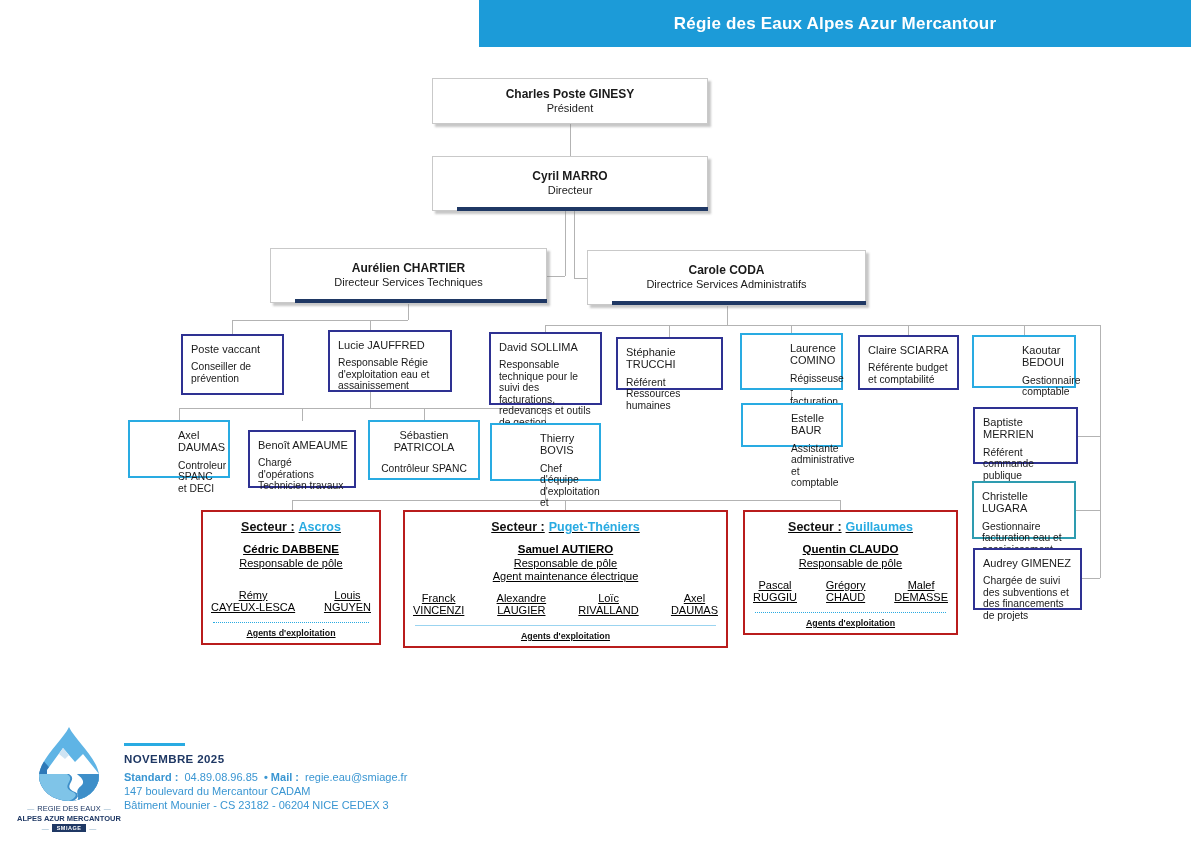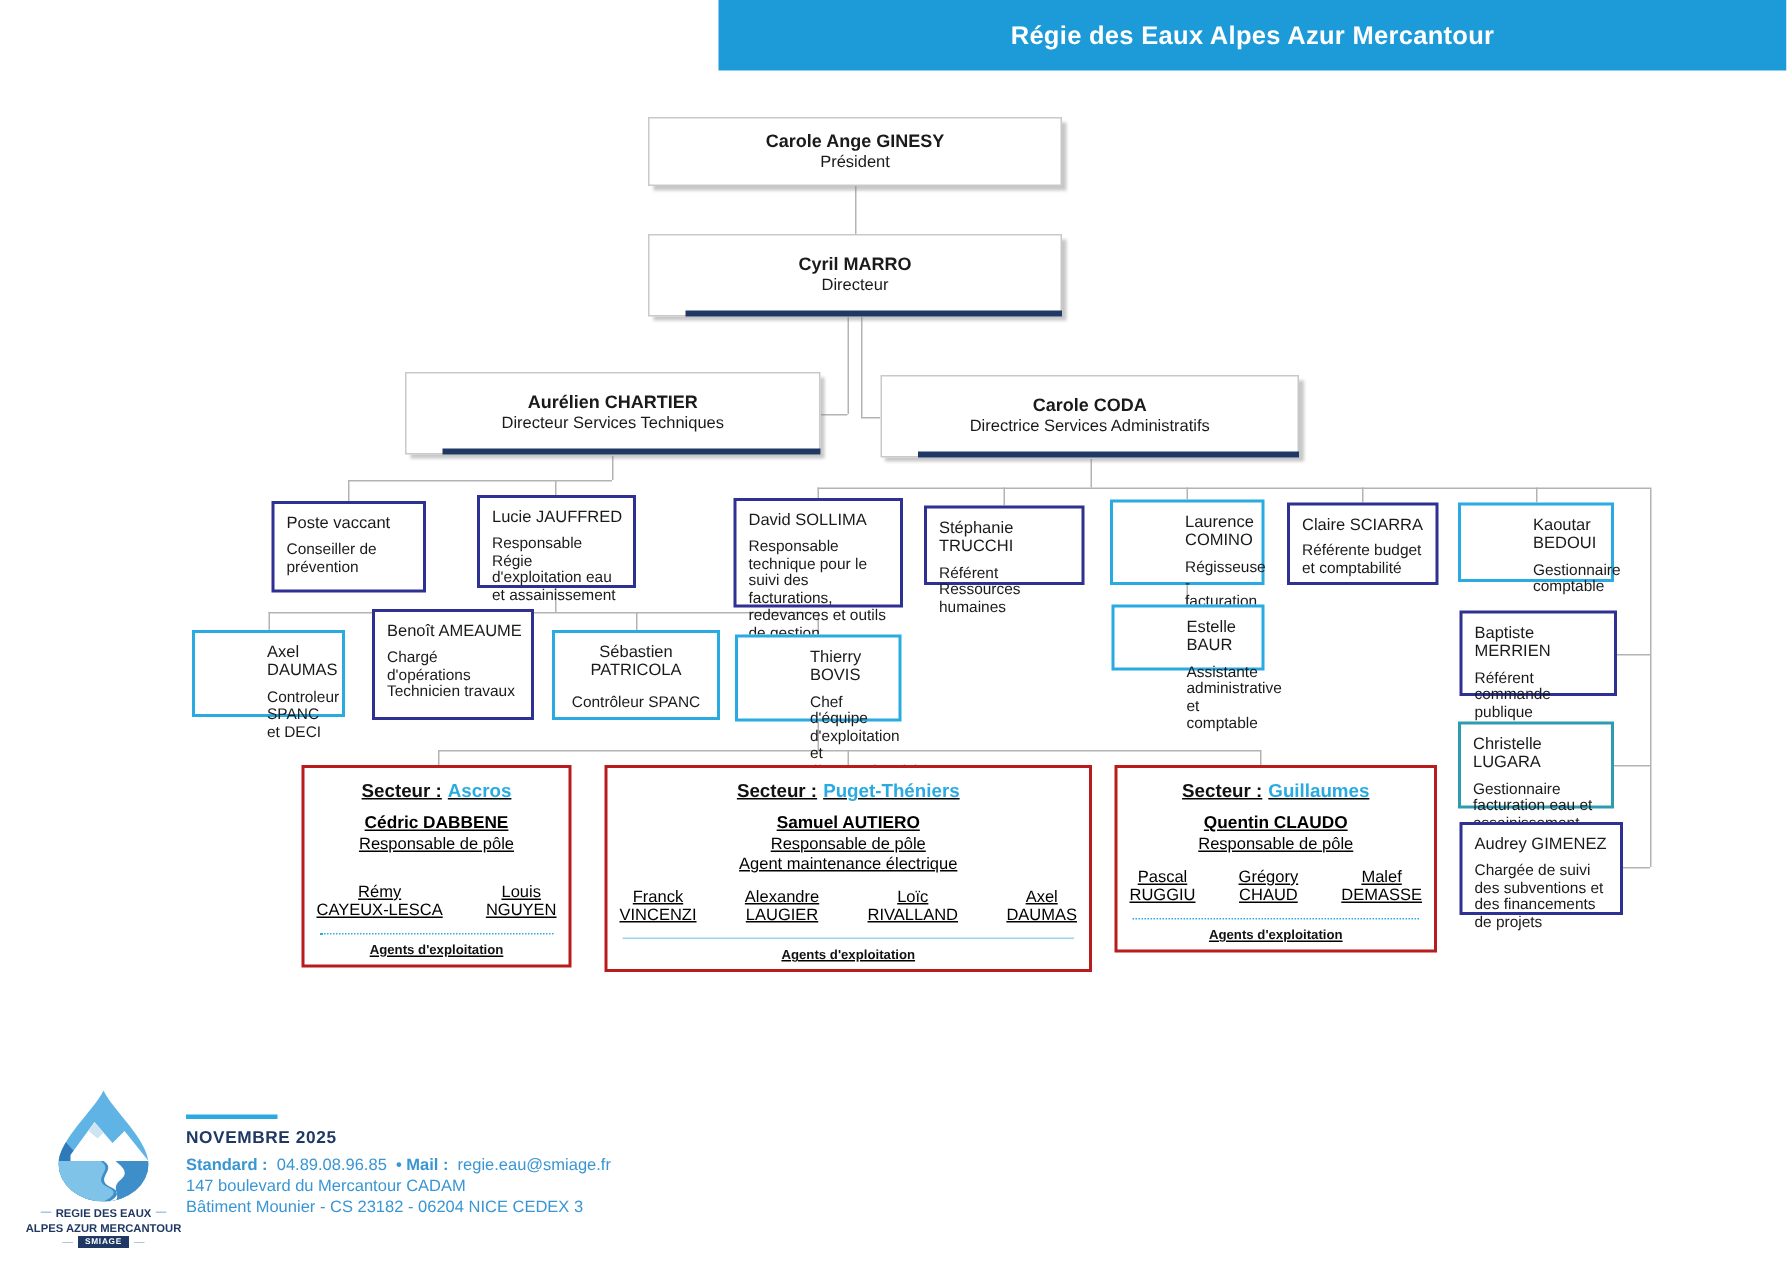--- a/index.html
+++ b/index.html
@@ -50,21 +50,21 @@
   .accent-line{position:absolute;left:124px;top:743px;width:61px;height:3px;background:#29ABE2;}
   .f-month{position:absolute;left:124px;top:753px;font-size:11.5px;font-weight:bold;color:#1F3864;letter-spacing:.4px;}
   .f-contact{position:absolute;left:124px;top:771px;font-size:11px;color:#3A96D2;}
   .f-contact b{font-weight:bold;}
   .f-addr1{position:absolute;left:124px;top:785px;font-size:11px;color:#3A96D2;}
   .f-addr2{position:absolute;left:124px;top:799px;font-size:11px;color:#3A96D2;}
   .f-contact span{margin-right:3px;}
   
   .logo{position:absolute;left:14px;top:726px;width:110px;text-align:center;}
   .logo svg{display:block;margin:0 auto;}
-  .logo .l1{font-size:7.5px;font-weight:bold;color:#1F3864;display:flex;align-items:center;justify-content:center;gap:3px;margin-top:2px;}
+  .logo .l1{font-size:7.5px;font-weight:normal;color:#1F3864;display:flex;align-items:center;justify-content:center;gap:3px;margin-top:2px;}
   .logo .l2{font-size:7.5px;font-weight:bold;color:#1F3864;margin-top:1px;}
   .logo .l3{display:flex;align-items:center;justify-content:center;gap:3px;margin-top:1px;}
   .logo .dash{color:#8fb0c9;font-size:7px;}
   .smiage{background:#1F3864;color:#fff;font-size:5.5px;font-weight:bold;padding:1px 5px;letter-spacing:.5px;}
 </style>
 </head>
 <body>
 
 <div class="banner">
   <span>Régie des Eaux Alpes Azur Mercantour</span>
@@ -97,21 +97,21 @@
 <div class="cv" style="left:424px;top:408px;height:12px"></div>
 <div class="cv" style="left:545px;top:408px;height:15px"></div>
 <div class="cv" style="left:791px;top:390px;height:13px"></div>
 <div class="cv" style="left:545px;top:481px;height:19px"></div>
 <div class="ch" style="left:292px;top:500px;width:548px"></div>
 <div class="cv" style="left:292px;top:500px;height:10px"></div>
 <div class="cv" style="left:565px;top:500px;height:10px"></div>
 <div class="cv" style="left:840px;top:500px;height:10px"></div>
 
 <div class="node top" style="left:432px;top:78px;width:276px;height:46px">
-  <div class="nm">Carole Ange GINESY</div>
+  <div class="nm">Charles Poste GINESY</div>
   <div class="rl">Président</div>
 </div>
 
 <div class="node top navybar" style="left:432px;top:156px;width:276px;height:55px">
   <div class="nm">Cyril MARRO</div>
   <div class="rl">Directeur</div>
 </div>
 
 <div class="node top navybar" style="left:270px;top:248px;width:277px;height:55px">
   <div class="nm">Aurélien CHARTIER</div>
@@ -121,21 +121,21 @@
 <div class="node top navybar" style="left:587px;top:250px;width:279px;height:55px">
   <div class="nm">Carole CODA</div>
   <div class="rl">Directrice Services Administratifs</div>
 </div>
 
 <div class="node child biggap" style="left:181px;top:334px;width:103px;height:61px">
   <div class="nm">Poste vaccant</div>
   <div class="rl">Conseiller de prévention</div>
 </div>
 
-<div class="node child" style="left:318px;top:330px;width:106px;height:62px">
+<div class="node child" style="left:328px;top:330px;width:124px;height:62px">
   <div class="nm">Lucie JAUFFRED</div>
   <div class="rl">Responsable Régie d'exploitation eau et assainissement</div>
 </div>
 
 <div class="node child" style="left:489px;top:332px;width:113px;height:73px">
   <div class="nm">David SOLLIMA</div>
   <div class="rl">Responsable technique pour le suivi des facturations, redevances et outils de gestion</div>
 </div>
 
 <div class="node child" style="left:616px;top:337px;width:107px;height:53px">
@@ -176,21 +176,21 @@
 <div class="node child" style="left:973px;top:548px;width:109px;height:62px">
   <div class="nm">Audrey GIMENEZ</div>
   <div class="rl">Chargée de suivi des subventions et des financements de projets</div>
 </div>
 
 <div class="node child blue" style="left:128px;top:420px;width:102px;height:58px">
   <div class="nm">Axel DAUMAS</div>
   <div class="rl">Controleur SPANC et DECI</div>
 </div>
 
-<div class="node child" style="left:248px;top:406px;width:108px;height:74px">
+<div class="node child" style="left:248px;top:430px;width:108px;height:58px">
   <div class="nm">Benoît AMEAUME</div>
   <div class="rl">Chargé d'opérations Technicien travaux</div>
 </div>
 
 <div class="node child blue center" style="left:368px;top:420px;width:112px;height:60px">
   <div class="nm">Sébastien PATRICOLA</div>
   <div class="rl">Contrôleur SPANC</div>
 </div>
 
 <div class="node child blue" style="left:490px;top:423px;width:111px;height:58px">

